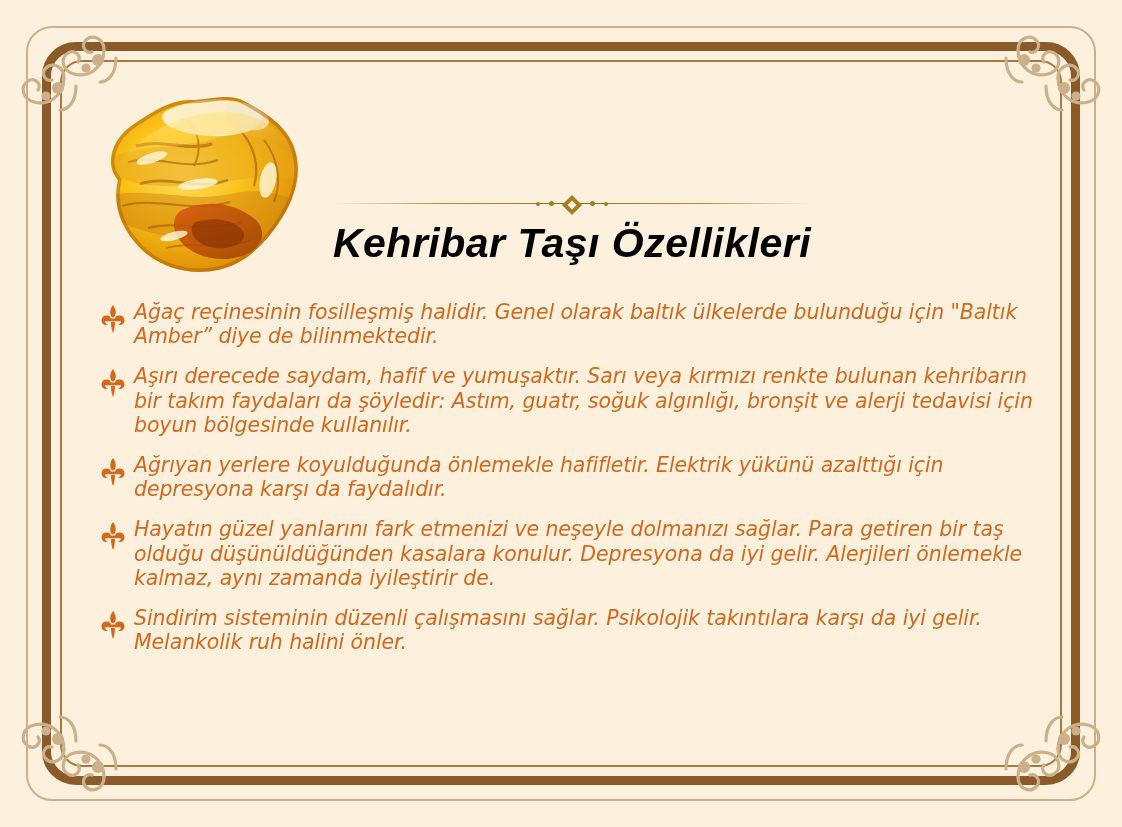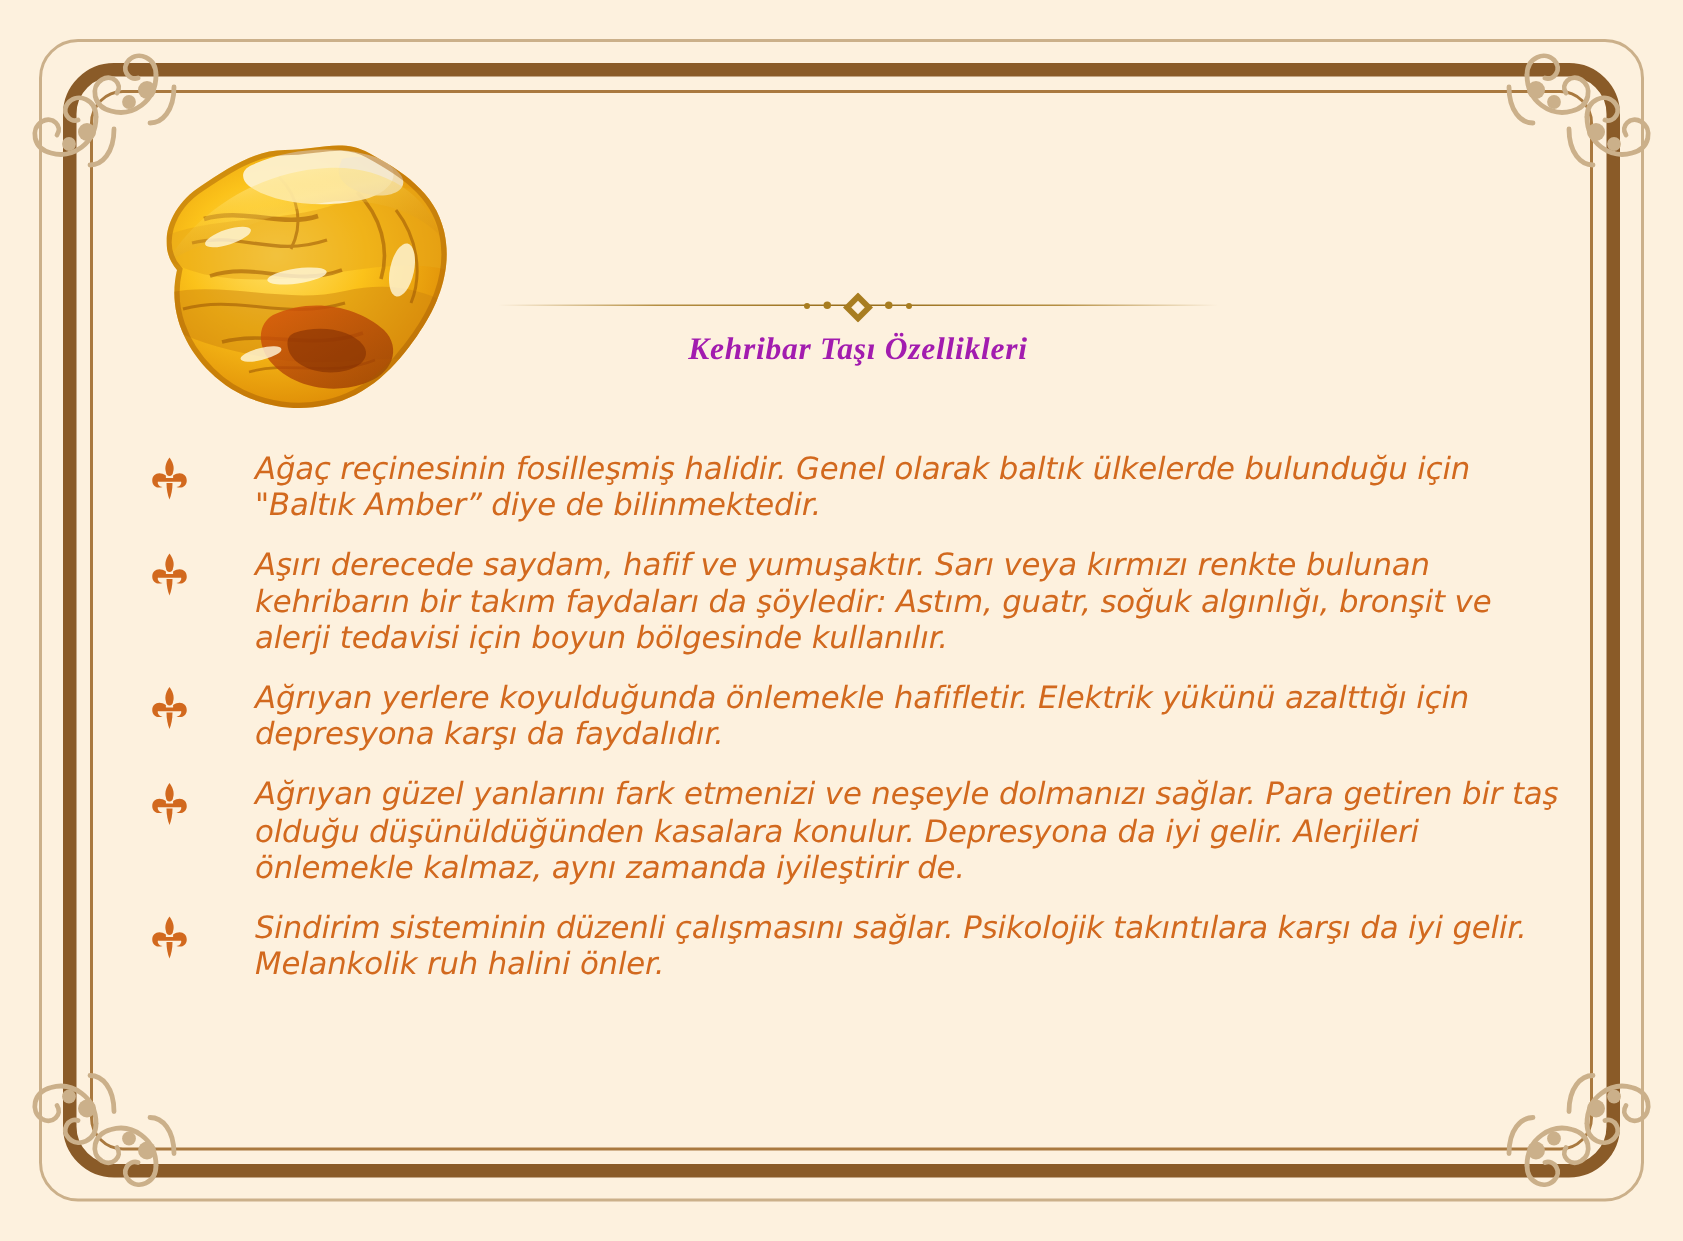--- a/index.html
+++ b/index.html
@@ -118,26 +118,26 @@
     background: #a87d20;
     top: 0;
   }
   .divider .dots.left  i:nth-child(1) { right: 2px; }
   .divider .dots.left  i:nth-child(2) { right: 16px; width:4px;height:4px; top:0.5px; }
   .divider .dots.right i:nth-child(1) { left: 2px; }
   .divider .dots.right i:nth-child(2) { left: 16px; width:4px;height:4px; top:0.5px; }
 
   .title-text {
     margin-top: 6px;
-    font-family: Liberation Serif, serif;
+    font-family: Liberation Sans, sans-serif;
     font-style: italic;
     font-weight: bold;
-    font-size: 21px;
+    font-size: 41px;
     letter-spacing: 0.5px;
-    color: #a21caf;
+    color: #000000;
     white-space: nowrap;
   }
 
   
   .list {
     position: absolute;
     left: 100px;
     top: 300px;
     width: 950px;
   }
@@ -158,21 +158,20 @@
   .bullet svg { display:block; width: 100%; height: 100%; }
 
   .item-text {
     flex: 1 1 auto;
     font-family: "DejaVu Sans", sans-serif;
     font-style: italic;
     font-size: 20.5px;
     line-height: 1.18;
     color: #d2691e;
     letter-spacing: -0.1px;
-    margin-left: 36px;
   }
 </style>
 </head>
 <body>
 
 <div class="page">
 
   <div class="frame-outer-thin"></div>
   <div class="frame-thick"></div>
   <div class="frame-inner-thin"></div>
@@ -412,21 +411,21 @@
             <path d="M10.6 13 C 6 10, 1.5 12, 1.5 16.5 C 1.5 20.2, 5 22, 8.4 20.6
                      C 6.2 20.4, 5 19, 5.2 17.3 C 5.5 15.2, 8 14.3, 10.6 15.6 Z"></path>
             <path d="M15.4 13 C 20 10, 24.5 12, 24.5 16.5 C 24.5 20.2, 21 22, 17.6 20.6
                      C 19.8 20.4, 21 19, 20.8 17.3 C 20.5 15.2, 18 14.3, 15.4 15.6 Z"></path>
             <rect x="4.5" y="14.6" width="17" height="2.6" rx="1.3"></rect>
             <path d="M11 18 L 15 18 C 15 22.5, 14.2 26, 13 29 C 11.8 26, 11 22.5, 11 18 Z"></path>
             <circle cx="13" cy="11.2" r="2.1"></circle>
           </g>
         </svg>
       </span>
-      <span class="item-text">Ağrıyan güzel yanlarını fark etmenizi ve neşeyle dolmanızı sağlar. Para getiren bir taş olduğu düşünüldüğünden kasalara konulur. Depresyona da iyi gelir. Alerjileri önlemekle kalmaz, aynı zamanda iyileştirir de.</span>
+      <span class="item-text">Hayatın güzel yanlarını fark etmenizi ve neşeyle dolmanızı sağlar. Para getiren bir taş olduğu düşünüldüğünden kasalara konulur. Depresyona da iyi gelir. Alerjileri önlemekle kalmaz, aynı zamanda iyileştirir de.</span>
     </div>
 
     <div class="item">
       <span class="bullet">
         <svg viewBox="0 0 26 30" xmlns="http://www.w3.org/2000/svg">
           <g fill="#d2691e">
             <path d="M13 1 C 10 5, 9.5 9, 11.2 12 L 14.8 12 C 16.5 9, 16 5, 13 1 Z"></path>
             <path d="M10.6 13 C 6 10, 1.5 12, 1.5 16.5 C 1.5 20.2, 5 22, 8.4 20.6
                      C 6.2 20.4, 5 19, 5.2 17.3 C 5.5 15.2, 8 14.3, 10.6 15.6 Z"></path>
             <path d="M15.4 13 C 20 10, 24.5 12, 24.5 16.5 C 24.5 20.2, 21 22, 17.6 20.6

